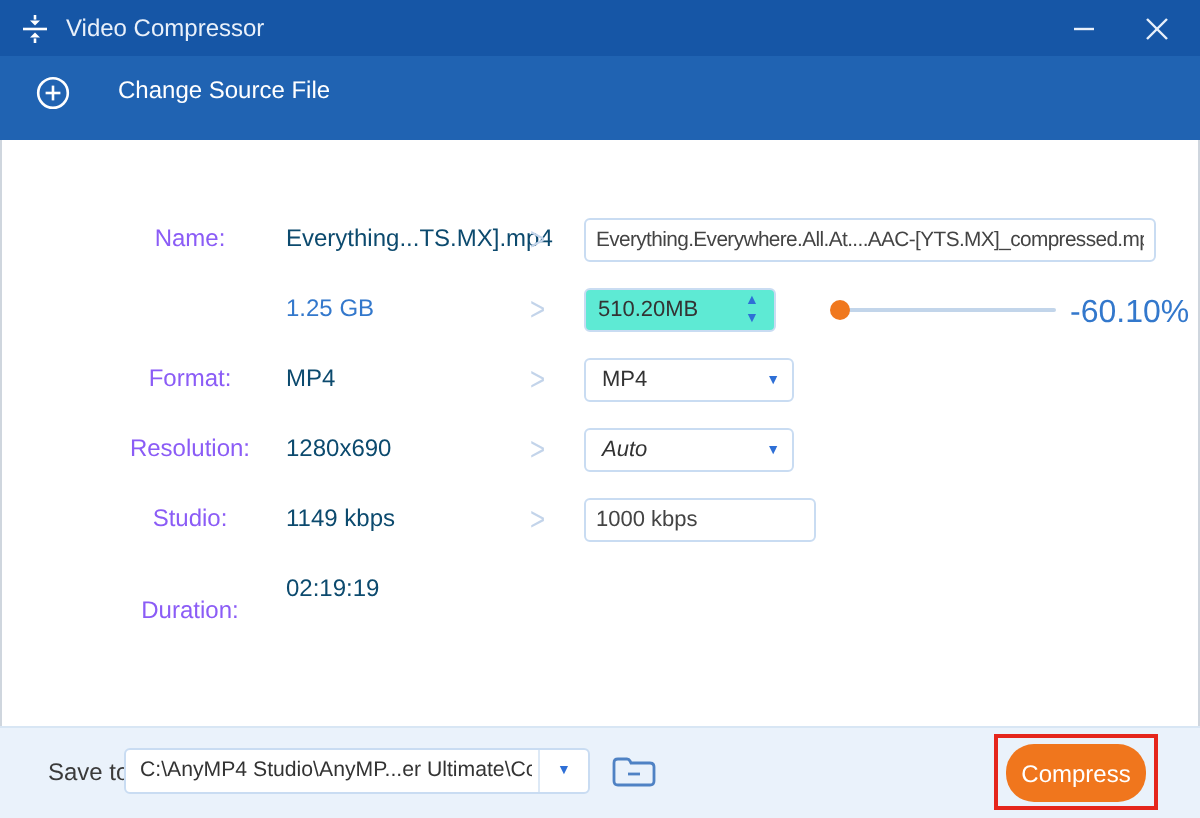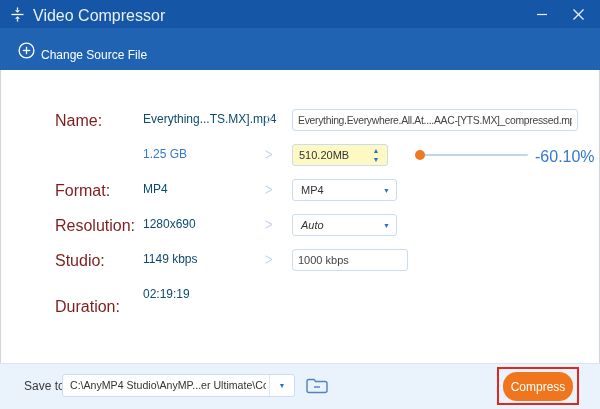--- a/index.html
+++ b/index.html
@@ -4,42 +4,42 @@
 <style>
   html,body{margin:0;padding:0;background:#fff;}
   .window{
     position:relative;width:600px;height:409px;overflow:hidden;
     font-family:"Liberation Sans",sans-serif;background:#fff;
     box-shadow:inset 0 0 0 1px #cfd6de;
   }
   
   .titlebar{position:absolute;top:0;left:0;right:0;height:28px;background:#1656a6;}
   .title-icon{position:absolute;left:10px;top:7px;width:15px;height:15px;}
-  .title-text{position:absolute;left:33px;top:7px;font-size:16px;color:#e9f0fa;white-space:nowrap;}
+  .title-text{position:absolute;left:33px;top:7px;font-size:12px;color:#e9f0fa;white-space:nowrap;}
   .win-btn{position:absolute;top:0;width:32px;height:28px;display:flex;align-items:center;justify-content:center;cursor:pointer;background:transparent;border:none;}
   .btn-min{right:42px;}
   .btn-close{right:6px;}
   
   .subheader{position:absolute;top:28px;left:0;right:0;height:42px;background:#2063b2;}
-  .change-source{position:absolute;left:18px;top:38px;height:24px;display:flex;align-items:flex-end;gap:6px;cursor:pointer;background:transparent;border:none;padding:0;}
+  .change-source{position:absolute;left:18px;top:38px;height:24px;display:flex;align-items:flex-start;gap:24px;cursor:pointer;background:transparent;border:none;padding:0;}
   .change-source-label{font-size:12px;color:#ffffff;white-space:nowrap;}
   
-  .row-label{position:absolute;left:55px;width:80px;text-align:left;font-size:16px;color:#7f1d1d;white-space:nowrap;}
+  .row-label{position:absolute;left:55px;width:80px;text-align:center;font-size:12px;color:#8b5cf6;white-space:nowrap;}
   .row-value{position:absolute;left:143px;font-size:12px;color:#0c4a6e;white-space:nowrap;}
   .row-value.blue{color:#3378cc;}
   .chevron{position:absolute;left:265px;font-size:13px;color:#c3d4ea;transform:scaleY(1.25);}
   .text-input{
     position:absolute;height:22px;box-sizing:border-box;background:#fff;
     border:1px solid #c9dcf2;border-radius:3px;color:#444;padding:0 5px;
     font-family:"Liberation Sans",sans-serif;outline:none;
   }
   .name-input{left:292px;top:109px;width:286px;font-size:10.4px;letter-spacing:-0.3px;}
   .bitrate-input{left:292px;top:249px;width:116px;font-size:11px;}
   
-  .spinbox{position:absolute;left:292px;top:144px;width:96px;height:22px;box-sizing:border-box;border:1px solid #c9dcf2;border-radius:3px;background:#fef9c3;}
+  .spinbox{position:absolute;left:292px;top:144px;width:96px;height:22px;box-sizing:border-box;border:1px solid #c9dcf2;border-radius:3px;background:#5eead4;}
   .spin-input{position:absolute;left:0;top:0;width:68px;height:20px;border:none;outline:none;font-size:11px;color:#333;padding:0 0 0 6px;font-family:"Liberation Sans",sans-serif;background:transparent;}
   .spin-btn{position:absolute;right:5px;width:12px;height:9px;font-size:7px;line-height:9px;color:#2e6fd6;text-align:center;cursor:pointer;background:transparent;border:none;padding:0;}
   .spin-up{top:1px;}
   .spin-down{bottom:1px;}
   
   .slider-track{position:absolute;left:420px;top:154px;width:108px;height:2px;background:#c2d5ea;border-radius:1px;cursor:pointer;}
   .slider-handle{position:absolute;left:415px;top:150px;width:10px;height:10px;border-radius:50%;background:#f0781e;cursor:pointer;}
   .slider-percent{position:absolute;left:535px;top:148px;font-size:16px;color:#3378cc;white-space:nowrap;}
   
   .dropdown{position:absolute;left:292px;width:105px;height:22px;box-sizing:border-box;border:1px solid #c9dcf2;border-radius:3px;background:#fff;cursor:pointer;display:flex;align-items:center;padding-left:8px;font-size:11px;color:#333;}

